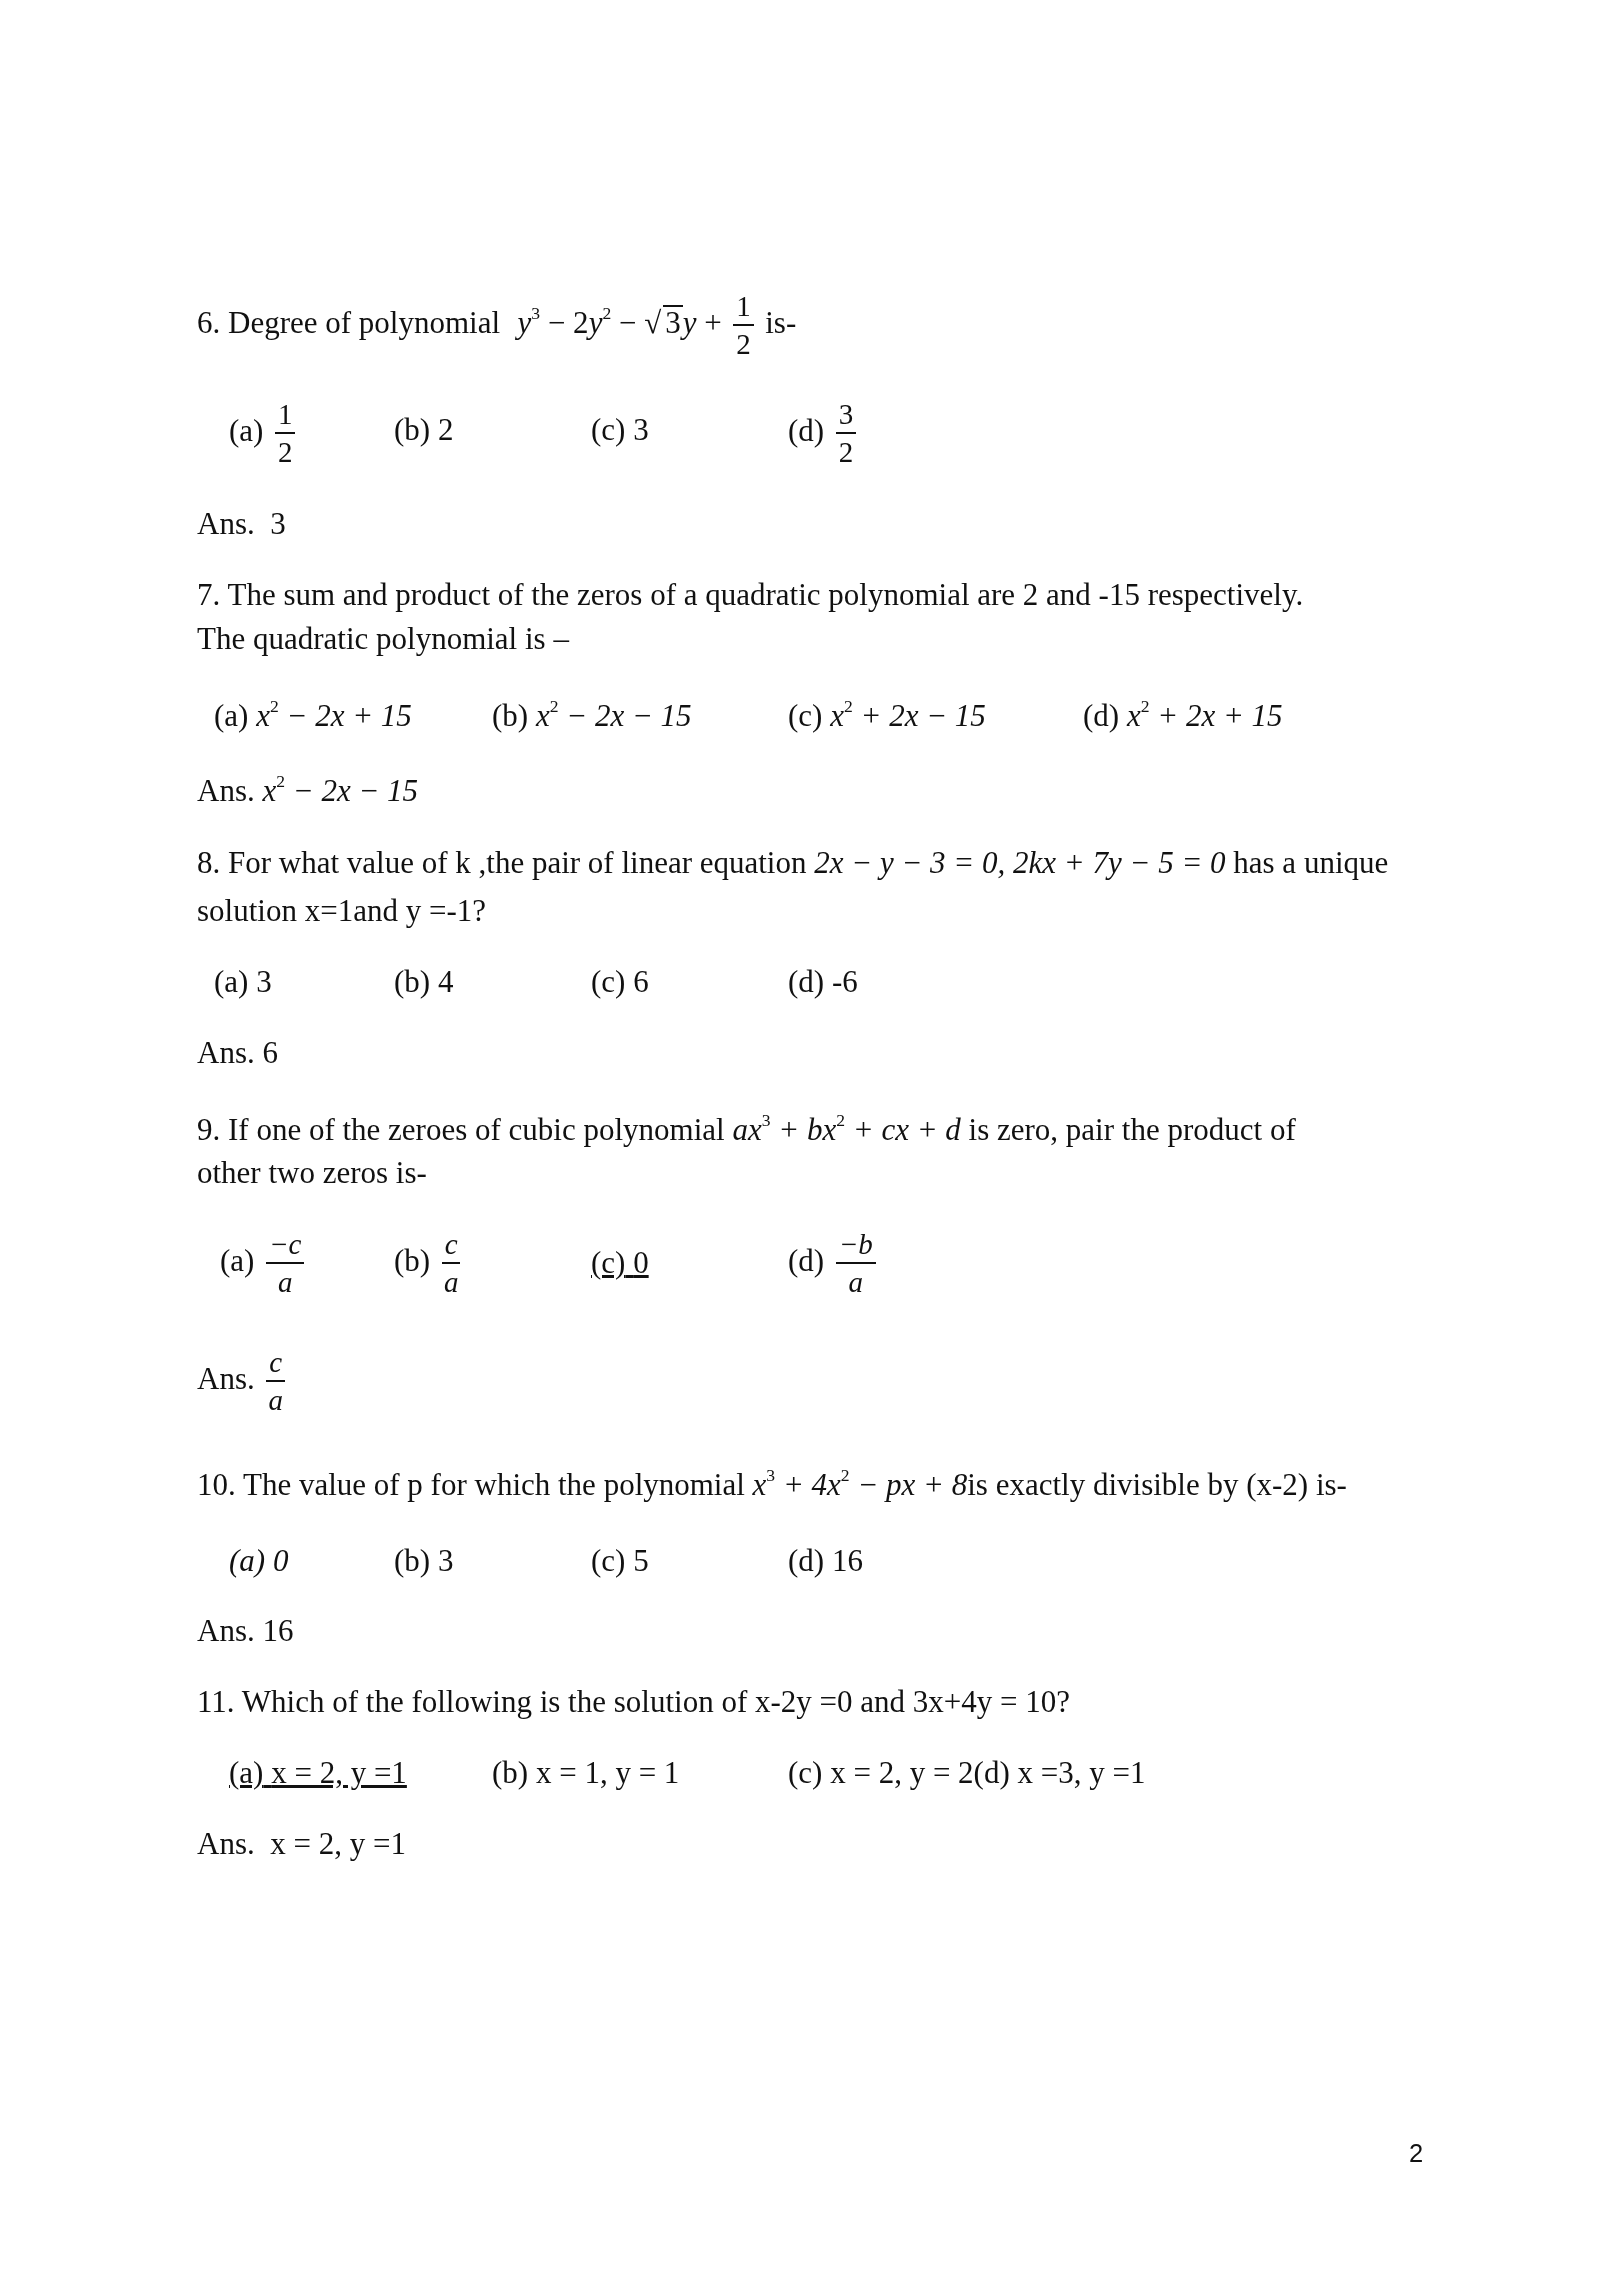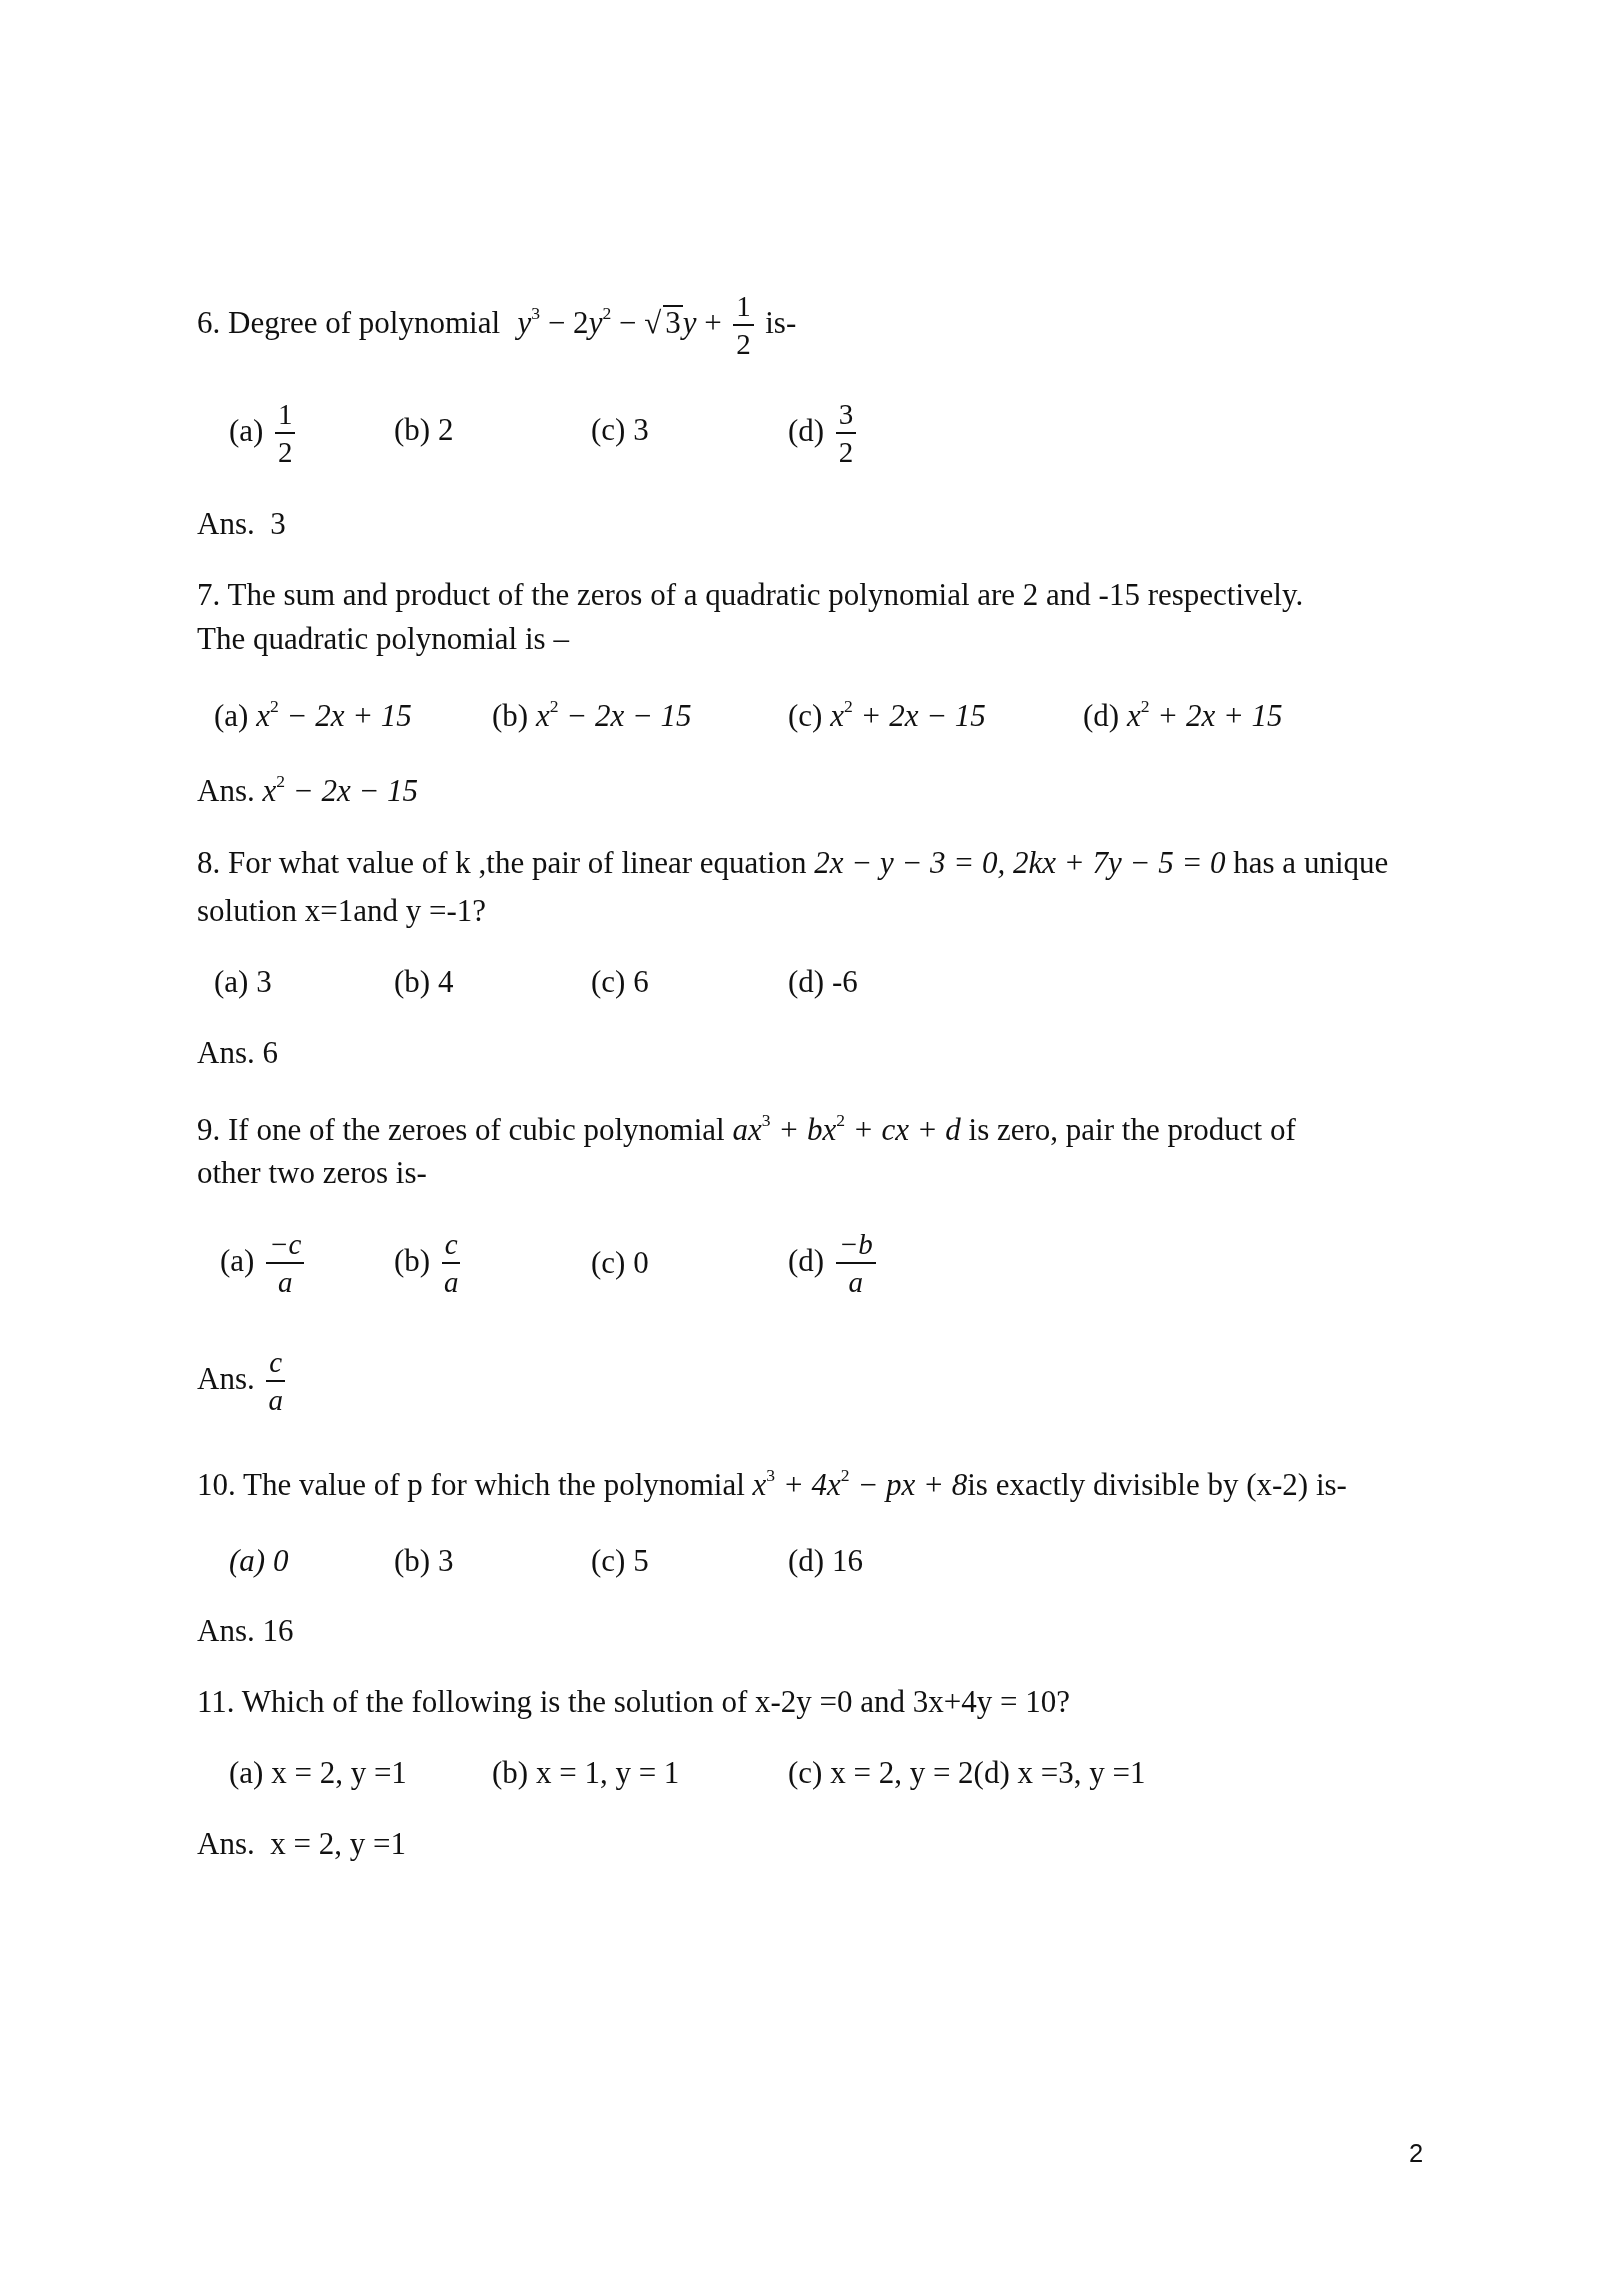--- a/index.html
+++ b/index.html
@@ -114,21 +114,21 @@
       <span class="den">a</span>
     </span>
 </div>
 <div class="opt" style="left:394px; top:1230px;">
   <span>(b)</span>
   <span class="frac i">
       <span class="num">c</span>
       <span class="den">a</span>
     </span>
 </div>
-<div class="opt" style="left:591px; top:1247px;">
+<div class="opt" style="left:591px; top:1247px;text-decoration:underline;">
   <span>(c)</span> <span>0</span>
 </div>
 <div class="opt" style="left:788px; top:1230px;">
   <span>(d)</span>
   <span class="frac i">
       <span class="num">−b</span>
       <span class="den">a</span>
     </span>
 </div>
 
@@ -151,21 +151,21 @@
 <div class="opt" style="left:788px; top:1545px;"><span>(d)</span> <span>16</span></div>
 
 <div class="line" style="top:1615px;">
   <span>Ans.</span> <span>16</span>
 </div>
 
 <div class="line" style="top:1686px;">
   <span>11.</span> <span>Which of the following is the solution of x-2y =0 and 3x+4y = 10?</span>
 </div>
 
-<div class="opt" style="left:229px; top:1757px;"><span>(a)</span> <span>x = 2, y =1</span></div>
+<div class="opt" style="left:229px; top:1757px;text-decoration:underline;"><span>(a)</span> <span>x = 2, y =1</span></div>
 <div class="opt" style="left:492px; top:1757px;"><span>(b)</span> <span>x = 1, y = 1</span></div>
 <div class="opt" style="left:788px; top:1757px;text-align:right;"><span>(c)</span> <span>x = 2, y = 2(d) x =3, y =1</span></div>
 
 <div class="line" style="top:1828px;">
   <span>Ans.</span>&nbsp; <span>x = 2, y =1</span>
 </div>
 
 <div class="pagenum">2</div>
 
 

